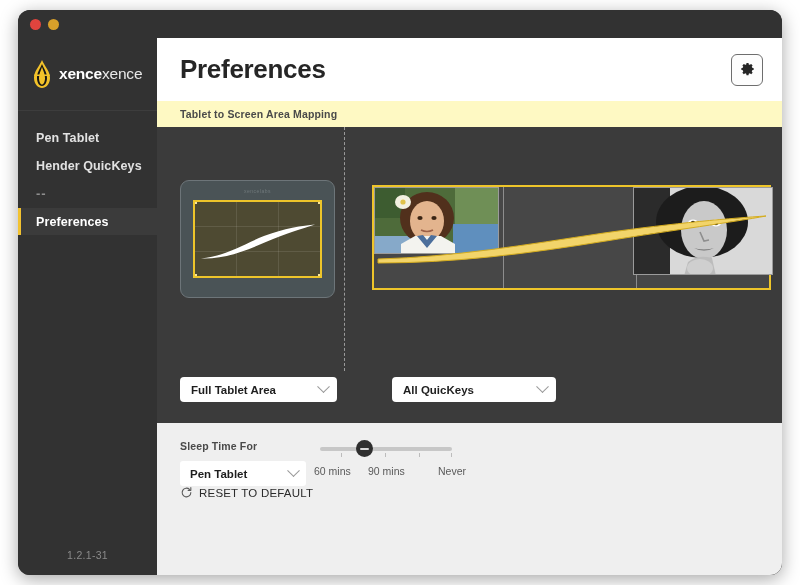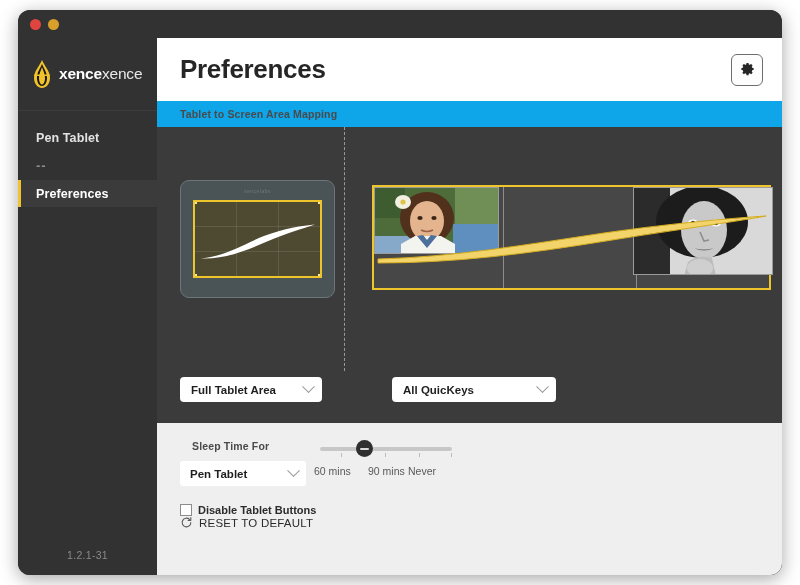--- a/index.html
+++ b/index.html
@@ -124,21 +124,21 @@
     border: 1px solid #6e6e6e;
     border-radius: 6px;
     background: #fdfdfd;
     display: flex;
     align-items: center;
     justify-content: center;
     cursor: pointer;
   }
 
   .subbar {
-    background: #0ea5e9;
+    background: #fef9c3;
     height: 26px;
     display: flex;
     align-items: center;
     padding-left: 23px;
     flex-shrink: 0;
   }
   .subbar-label {
     font-size: 10.5px;
     font-weight: bold;
     color: #4a4a4a;
@@ -241,21 +241,21 @@
     border-radius: 4px;
     display: flex;
     align-items: center;
     justify-content: space-between;
     padding: 0 9px 0 11px;
     font-size: 11.5px;
     font-weight: bold;
     color: #1e1e1e;
     cursor: pointer;
   }
-  .dd-tablet { left: 23px; top: 6px; width: 142px; }
+  .dd-tablet { left: 23px; top: 6px; width: 157px; }
   .dd-display { left: 235px; top: 6px; width: 164px; }
   .chev {
     width: 9px; height: 9px;
     border-right: 1.6px solid #9a9a9a;
     border-bottom: 1.6px solid #9a9a9a;
     transform: rotate(45deg) translate(-2px,-2px);
     flex-shrink: 0;
   }
 
   
@@ -264,21 +264,20 @@
     flex: 0 0 152px;
     position: relative;
     padding: 17px 0 0 23px;
   }
   .sleep-label {
     font-size: 10.5px;
     font-weight: bold;
     color: #4a4a4a;
     letter-spacing: 0.15px;
     margin-bottom: 9px;
-    margin-left: 12px;
   }
   .dd-sleep {
     position: relative;
     width: 126px; height: 25px;
     background: #ffffff;
     border-radius: 3px;
     display: flex;
     align-items: center;
     justify-content: space-between;
     padding: 0 8px 0 10px;
@@ -383,20 +382,23 @@
           <path d="M11 5 C9 10, 6 13, 6 19 C6 24, 8.5 27, 11 27 C13.5 27, 16 24, 16 19 C16 13, 13 10, 11 5 Z" fill="#171717"></path>
           <path d="M11 8 C9.8 12, 8 14.5, 8 19 C8 23, 9.5 25.5, 11 25.5 C12.5 25.5, 14 23, 14 19 C14 14.5, 12.2 12, 11 8 Z" fill="#f2c22a"></path>
           <rect x="3.2" y="15.5" width="15.6" height="1.5" fill="#f2c22a"></rect>
         </svg>
         <div class="logo-text"><span class="b">xence</span><span class="l">xence</span></div>
       </div>
 
       <div class="nav">
         <div class="nav-item">
             <span>Pen Tablet</span>
+          </div>
+        <div class="nav-item">
+            <span>Hender QuicKeys</span>
           </div>
         <div class="nav-item dots">
             <span>--</span>
           </div>
         <div class="nav-item active">
             <span>Preferences</span>
           </div>
       </div>
 
       <div class="version">1.2.1-31</div>
@@ -512,28 +514,24 @@
           <div class="track">
             <div class="tick" style="left:16%"></div>
             <div class="tick" style="left:49%"></div>
             <div class="tick" style="left:75%"></div>
             <div class="tick" style="left:99%"></div>
             <div class="thumb" style="left:27%"></div>
           </div>
           <div class="slider-labels">
             <span class="sl" style="left:-6px">60 mins</span>
             <span class="sl" style="left:48px">90 mins</span>
-            <span class="sl" style="left:88px">Never</span>
-          </div>
-        </div>
-
-        <div class="checkrow">
-          <div class="checkbox"></div>
-          <span>Disable Tablet Buttons</span>
-        </div>
+            <span class="sl" style="left:118px">Never</span>
+          </div>
+        </div>
+
 
         <div class="resetrow">
           <svg width="13" height="13" viewBox="0 0 24 24">
             <path d="M20 12a8 8 0 1 1-2.4-5.7" stroke="#5a5a5a" stroke-width="2" fill="none" stroke-linecap="round"></path>
             <path d="M20 3v5h-5" stroke="#5a5a5a" stroke-width="2" fill="none" stroke-linecap="round" stroke-linejoin="round"></path>
           </svg>
           <span>RESET TO DEFAULT</span>
         </div>
       </div>
 

